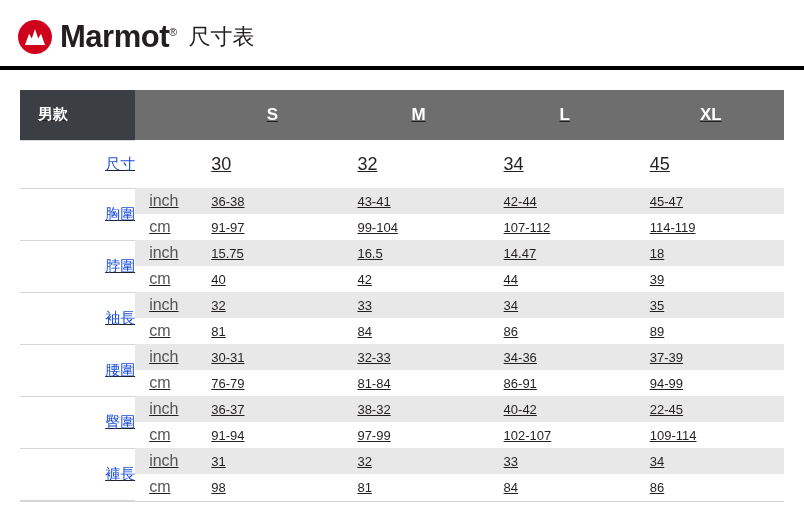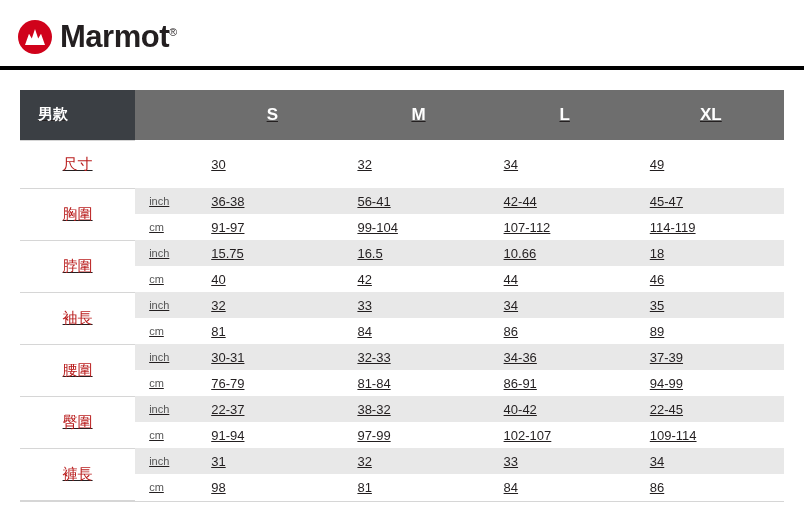--- a/index.html
+++ b/index.html
@@ -117,55 +117,56 @@
     height: 26px;
     vertical-align: middle;
     border: none;
   }
   tbody tr.shade td { background: #e8e8e8; }
   tbody tr.plain td { background: #ffffff; }
 
   td.rowlabel {
     font-size: 15px;
     font-family: "DejaVu Sans", sans-serif;
-    color: #b91c1c;
+    color: #1d4ed8;
     background: #ffffff !important;
-    text-align: center;
+    text-align: right;
     padding: 0;
     border-top: 1px solid #d6d6d6;
     border-bottom: 1px solid #d6d6d6;
   }
   td.unit {
-    font-size: 11px;
+    font-size: 16px;
     color: #555555;
     padding-left: 14px;
   }
   tr.size-row td.rowlabel {
     font-size: 15px;
   }
   tr.size-row td {
     height: 48px;
-    font-size: 13px;
+    font-size: 18px;
   }
   td.val { padding-left: 12px; }
   .bottom-line {
     width: 764px;
     height: 1px;
     background: #d6d6d6;
     margin: 0 20px;
   }
 </style>
 </head>
 <body>
 
 <div class="page">
 
   <div class="header">
     <div class="logo-mark"></div>
     <div class="logo-word"><span>Marmot</span><span class="reg">®</span></div>
+    <div class="header-title">尺寸表</div>
   </div>
 
   <div class="rule"></div>
 
   <div class="table-wrap">
     <table>
       <colgroup>
         <col class="c-label">
         <col class="c-unit">
         <col class="c-size">
@@ -184,53 +185,53 @@
         </tr>
       </thead>
       <tbody>
 
         <tr class="plain size-row">
           <td class="rowlabel" rowspan="1">尺寸</td>
           <td class="unit"></td>
           <td class="val">30</td>
           <td class="val">32</td>
           <td class="val">34</td>
-          <td class="val">49</td>
+          <td class="val">45</td>
         </tr>
 
         <tr class="shade">
           <td class="rowlabel" rowspan="2">胸圍</td>
           <td class="unit">inch</td>
           <td class="val">36-38</td>
-          <td class="val">56-41</td>
+          <td class="val">43-41</td>
           <td class="val">42-44</td>
           <td class="val">45-47</td>
         </tr>
         <tr class="plain">
           <td class="unit">cm</td>
           <td class="val">91-97</td>
           <td class="val">99-104</td>
           <td class="val">107-112</td>
           <td class="val">114-119</td>
         </tr>
 
         <tr class="shade">
           <td class="rowlabel" rowspan="2">脖圍</td>
           <td class="unit">inch</td>
           <td class="val">15.75</td>
           <td class="val">16.5</td>
-          <td class="val">10.66</td>
+          <td class="val">14.47</td>
           <td class="val">18</td>
         </tr>
         <tr class="plain">
           <td class="unit">cm</td>
           <td class="val">40</td>
           <td class="val">42</td>
           <td class="val">44</td>
-          <td class="val">46</td>
+          <td class="val">39</td>
         </tr>
 
         <tr class="shade">
           <td class="rowlabel" rowspan="2">袖長</td>
           <td class="unit">inch</td>
           <td class="val">32</td>
           <td class="val">33</td>
           <td class="val">34</td>
           <td class="val">35</td>
         </tr>
@@ -254,21 +255,21 @@
           <td class="unit">cm</td>
           <td class="val">76-79</td>
           <td class="val">81-84</td>
           <td class="val">86-91</td>
           <td class="val">94-99</td>
         </tr>
 
         <tr class="shade">
           <td class="rowlabel" rowspan="2">臀圍</td>
           <td class="unit">inch</td>
-          <td class="val">22-37</td>
+          <td class="val">36-37</td>
           <td class="val">38-32</td>
           <td class="val">40-42</td>
           <td class="val">22-45</td>
         </tr>
         <tr class="plain">
           <td class="unit">cm</td>
           <td class="val">91-94</td>
           <td class="val">97-99</td>
           <td class="val">102-107</td>
           <td class="val">109-114</td>

